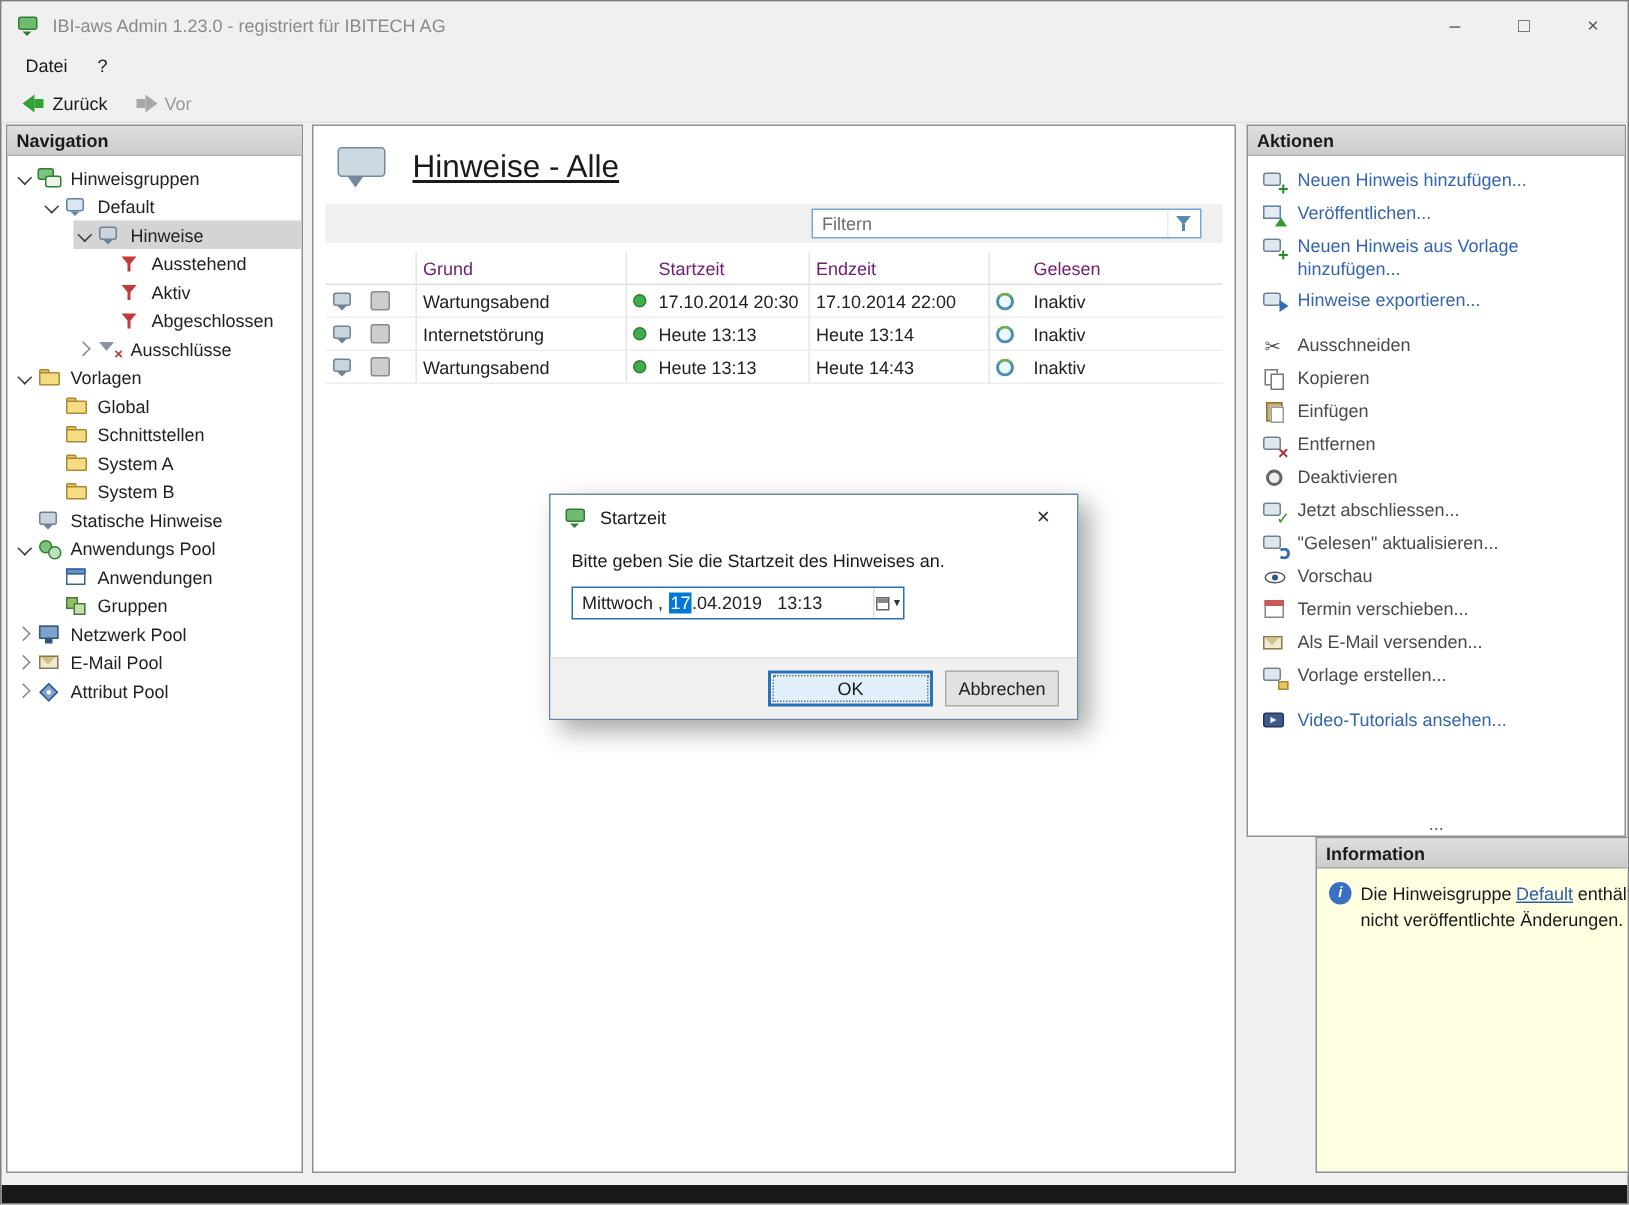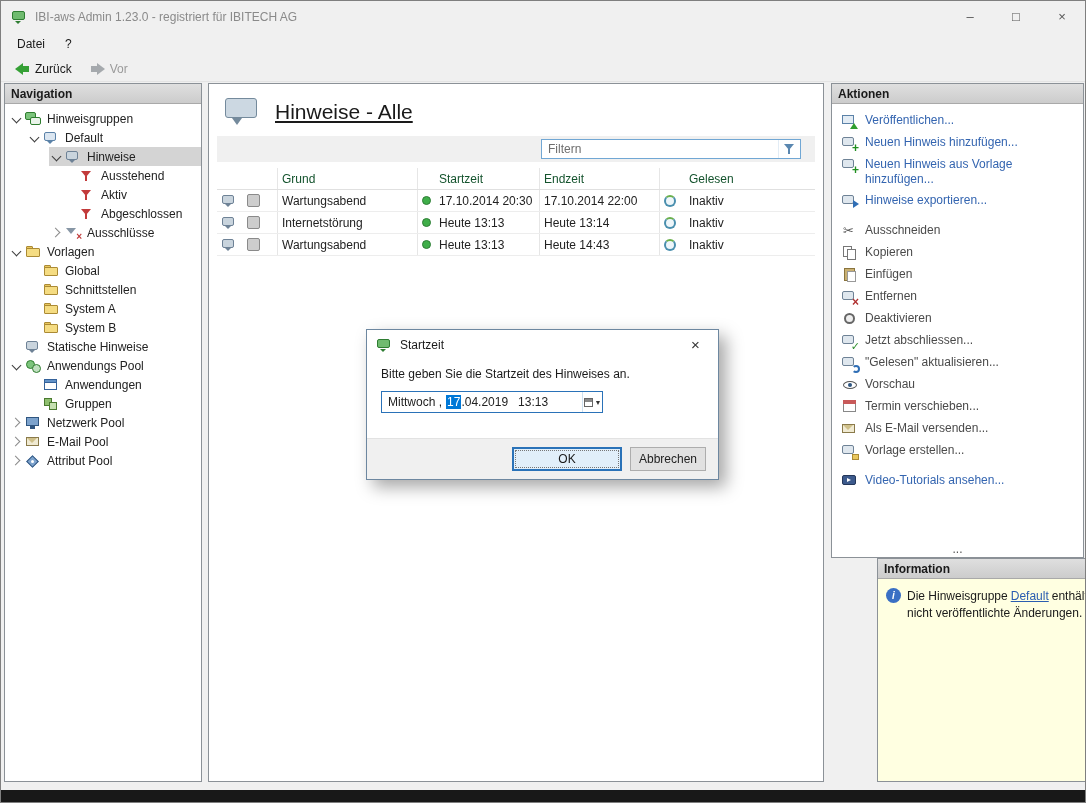--- a/index.html
+++ b/index.html
@@ -86,21 +86,21 @@
   .filter-bar { margin:0 8px; height:26px; background:#f0f0f0; position:relative; }
   .filter-input { position:absolute; right:14px; top:3px; width:260px; height:20px; border:1px solid #71a7d4; background:#fff; display:flex; align-items:center; }
   .filter-input input { flex:1; border:none; outline:none; font:inherit; color:#444; padding:0 6px; background:transparent; min-width:0; }
   .filter-input input::placeholder { color:#6e6e6e; }
   .funnel-btn { width:22px; height:100%; position:relative; border-left:1px solid #e2ecf5; flex:0 0 22px; }
   .funnel-blue::before { content:""; position:absolute; left:5px; top:4px; border-left:5px solid transparent; border-right:5px solid transparent; border-top:6px solid #5a87b0; }
   .funnel-blue::after  { content:""; position:absolute; left:9px; top:9px; width:2px; height:5px; background:#5a87b0; }
 
   .tbl { margin:6px 8px 0; }
   .tr { display:grid; grid-template-columns:26px 34px 140px 18px 104px 120px 26px 1fr; align-items:center; height:22px; border-bottom:1px solid #ededed; }
-  .tr.head { color:#14532d; border-bottom:1px solid #e0e0e0; }
+  .tr.head { color:#701a75; border-bottom:1px solid #e0e0e0; }
   .cell { padding:0 4px; height:100%; display:flex; align-items:center; white-space:nowrap; overflow:hidden; }
   .vl { border-left:1px solid #e6e6e6; }
   .sq { width:13px; height:13px; background:#cdcdcd; border:1px solid #8a8a8a; border-radius:2px; }
   .dot { width:9px; height:9px; border-radius:50%; background:var(--status-green,#3fae49); border:1px solid #2f7d36; }
   .ring { width:12px; height:12px; border-radius:50%; border:2px solid #4a8fae; border-top-color:#6ab04c; background:#eef6fa; }
   .row-bubble { width:16px; height:16px; position:relative; }
 
   
   .action-list { padding:6px 4px 0 8px; position:relative; }
   .act { display:flex; align-items:flex-start; gap:7px; padding:3px 2px; line-height:15px; }
@@ -368,26 +368,26 @@
         </div>
       <div class="cell">Inaktiv</div>
     </div>
   </div>
 </div>
 
 <div class="panel actions-panel">
   <div class="panel-header">Aktionen</div>
   <div class="action-list">
     <div class="act link">
+        <span class="aicon ai-bub ai-add"></span>
+        <span class="alabel">Neuen Hinweis hinzufügen...</span>
+      </div>
+    <div class="act link">
         <span class="aicon ai-publish"></span>
         <span class="alabel">Veröffentlichen...</span>
-      </div>
-    <div class="act link">
-        <span class="aicon ai-bub ai-add"></span>
-        <span class="alabel">Neuen Hinweis hinzufügen...</span>
       </div>
     <div class="act link">
         <span class="aicon ai-bub ai-add"></span>
         <span class="alabel">Neuen Hinweis aus Vorlage hinzufügen...</span>
       </div>
     <div class="act link">
         <span class="aicon ai-bub ai-export"></span>
         <span class="alabel">Hinweise exportieren...</span>
       </div>
     <div class="act normal gap">

